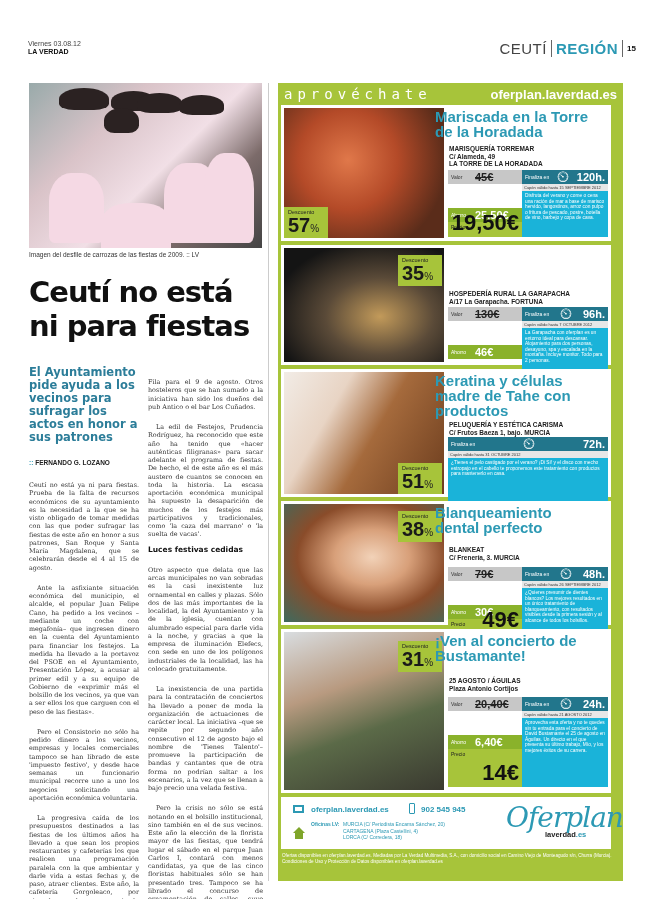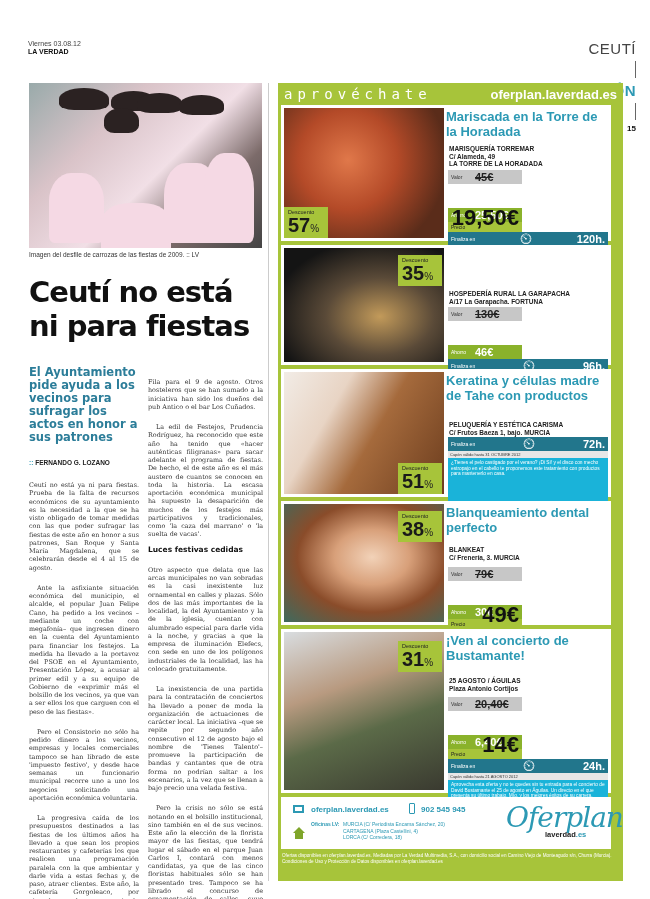--- a/index.html
+++ b/index.html
@@ -1,19 +1,19 @@
 <!DOCTYPE html>
 <html><head>
 <meta charset="utf-8">
 <style>
 * { box-sizing: border-box; margin: 0; padding: 0; }
 body { width: 650px; height: 899px; background: #fff; position: relative; overflow: hidden; font-family: "DejaVu Serif", serif; color: #222; }
 .masthead-left { position: absolute; left: 28px; top: 40px; font-family: "Liberation Sans", sans-serif; font-size: 7px; line-height: 8px; color: #444; }
 .masthead-left .paper { font-weight: bold; color: #111; }
-.masthead-right { position: absolute; right: 14px; top: 40px; font-family: "Liberation Sans", sans-serif; display: flex; align-items: flex-end; gap: 4px; flex-direction: column; }
+.masthead-right { position: absolute; right: 14px; top: 40px; font-family: "Liberation Sans", sans-serif; display: flex; align-items: center; gap: 4px; }
 .masthead-right .town { font-size: 15px; color: #444; letter-spacing: 0.5px; }
 .masthead-right .sep { width: 1px; height: 17px; background: #666; }
 .masthead-right .section { font-size: 15px; font-weight: bold; color: #2c99b4; letter-spacing: 0.5px; }
 .masthead-right .pagenum { font-size: 8px; font-weight: bold; color: #111; }
 
 .photo { position: absolute; left: 29px; top: 83px; width: 233px; height: 165px; background: linear-gradient(135deg,#9aa 0%,#d9c3c8 30%,#f1dfe6 55%,#7c6b6a 75%,#444 100%); overflow: hidden; }
 .photo .hat { position: absolute; background: #2b2222; border-radius: 50% 50% 30% 30%; }
 .photo .dress { position: absolute; background: #f5d9e4; border-radius: 40% 40% 10% 10%; }
 .caption { position: absolute; left: 29px; top: 251px; font-family: "Liberation Sans", sans-serif; font-size: 6.5px; color: #333; }
 
@@ -33,23 +33,23 @@
 .ad { position: absolute; left: 278px; top: 83px; width: 345px; height: 798px; background: #a7c43a; }
 .ad-header { height: 22px; display: flex; align-items: center; justify-content: space-between; padding: 0 6px 0 6px; }
 .ad-header .brand { font-family: "DejaVu Sans Mono", monospace; font-size: 14px; letter-spacing: 5px; color: #fff; }
 .ad-header .site { font-family: "Liberation Sans", sans-serif; font-size: 13px; font-weight: bold; color: #fff; }
 .deal { position: absolute; left: 3px; width: 330px; background: #fff; }
 .deal .img { position: absolute; left: 3px; top: 3px; width: 160px; bottom: 3px; overflow: hidden; }
 .deal .disc { position: absolute; background: #a7c43a; padding: 2px 4px; width: 44px; font-family: "Liberation Sans", sans-serif; }
 .deal .disc .lbl { font-size: 5.5px; color: #222; display: block; }
 .deal .disc .val { font-size: 20px; font-weight: bold; color: #1a1a1a; line-height: 20px; margin-top: 16px; }
 .deal .disc .pct { font-size: 10px; }
-.deal .title { position: absolute; left: 165px; top: 4px; width: 160px; font-family: "Liberation Sans", sans-serif; font-weight: bold; font-size: 13px; line-height: 15px; color: #2c99b4; }
+.deal .title { position: absolute; left: 154px; top: 4px; width: 160px; font-family: "Liberation Sans", sans-serif; font-weight: bold; font-size: 15px; line-height: 15px; color: #2c99b4; }
 .deal .vendor { position: absolute; left: 168px; width: 160px; font-family: "Liberation Sans", sans-serif; font-size: 6.5px; line-height: 7.5px; color: #222; font-weight: bold; }
-.price-box { position: absolute; left: 167px; width: 160px; height: 67px; display: flex; font-family: "Liberation Sans", sans-serif; flex-direction: column; }
+.price-box { position: absolute; left: 167px; width: 160px; height: 67px; display: flex; font-family: "Liberation Sans", sans-serif; }
 .pb-left { width: 74px; display: flex; flex-direction: column; }
 .pb-row { height: 14px; display: flex; align-items: center; padding: 0 3px; }
 .pb-row .k { font-size: 5px; color: #fff; width: 24px; }
 .pb-row.valor { background: #c7c7c7; }
 .pb-row.valor .k { color: #333; }
 .pb-row.valor .v { font-size: 11px; font-weight: bold; text-decoration: line-through; color: #222; }
 .pb-row.ahorro { background: #8ab22b; margin-top: 24px; }
 .pb-row.ahorro .v { font-size: 11px; font-weight: bold; color: #fff; }
 .pb-precio { flex: 1; background: #a7c43a; position: relative; padding: 2px 3px; }
 .pb-precio .k { font-size: 5px; color: #222; display: block; }

